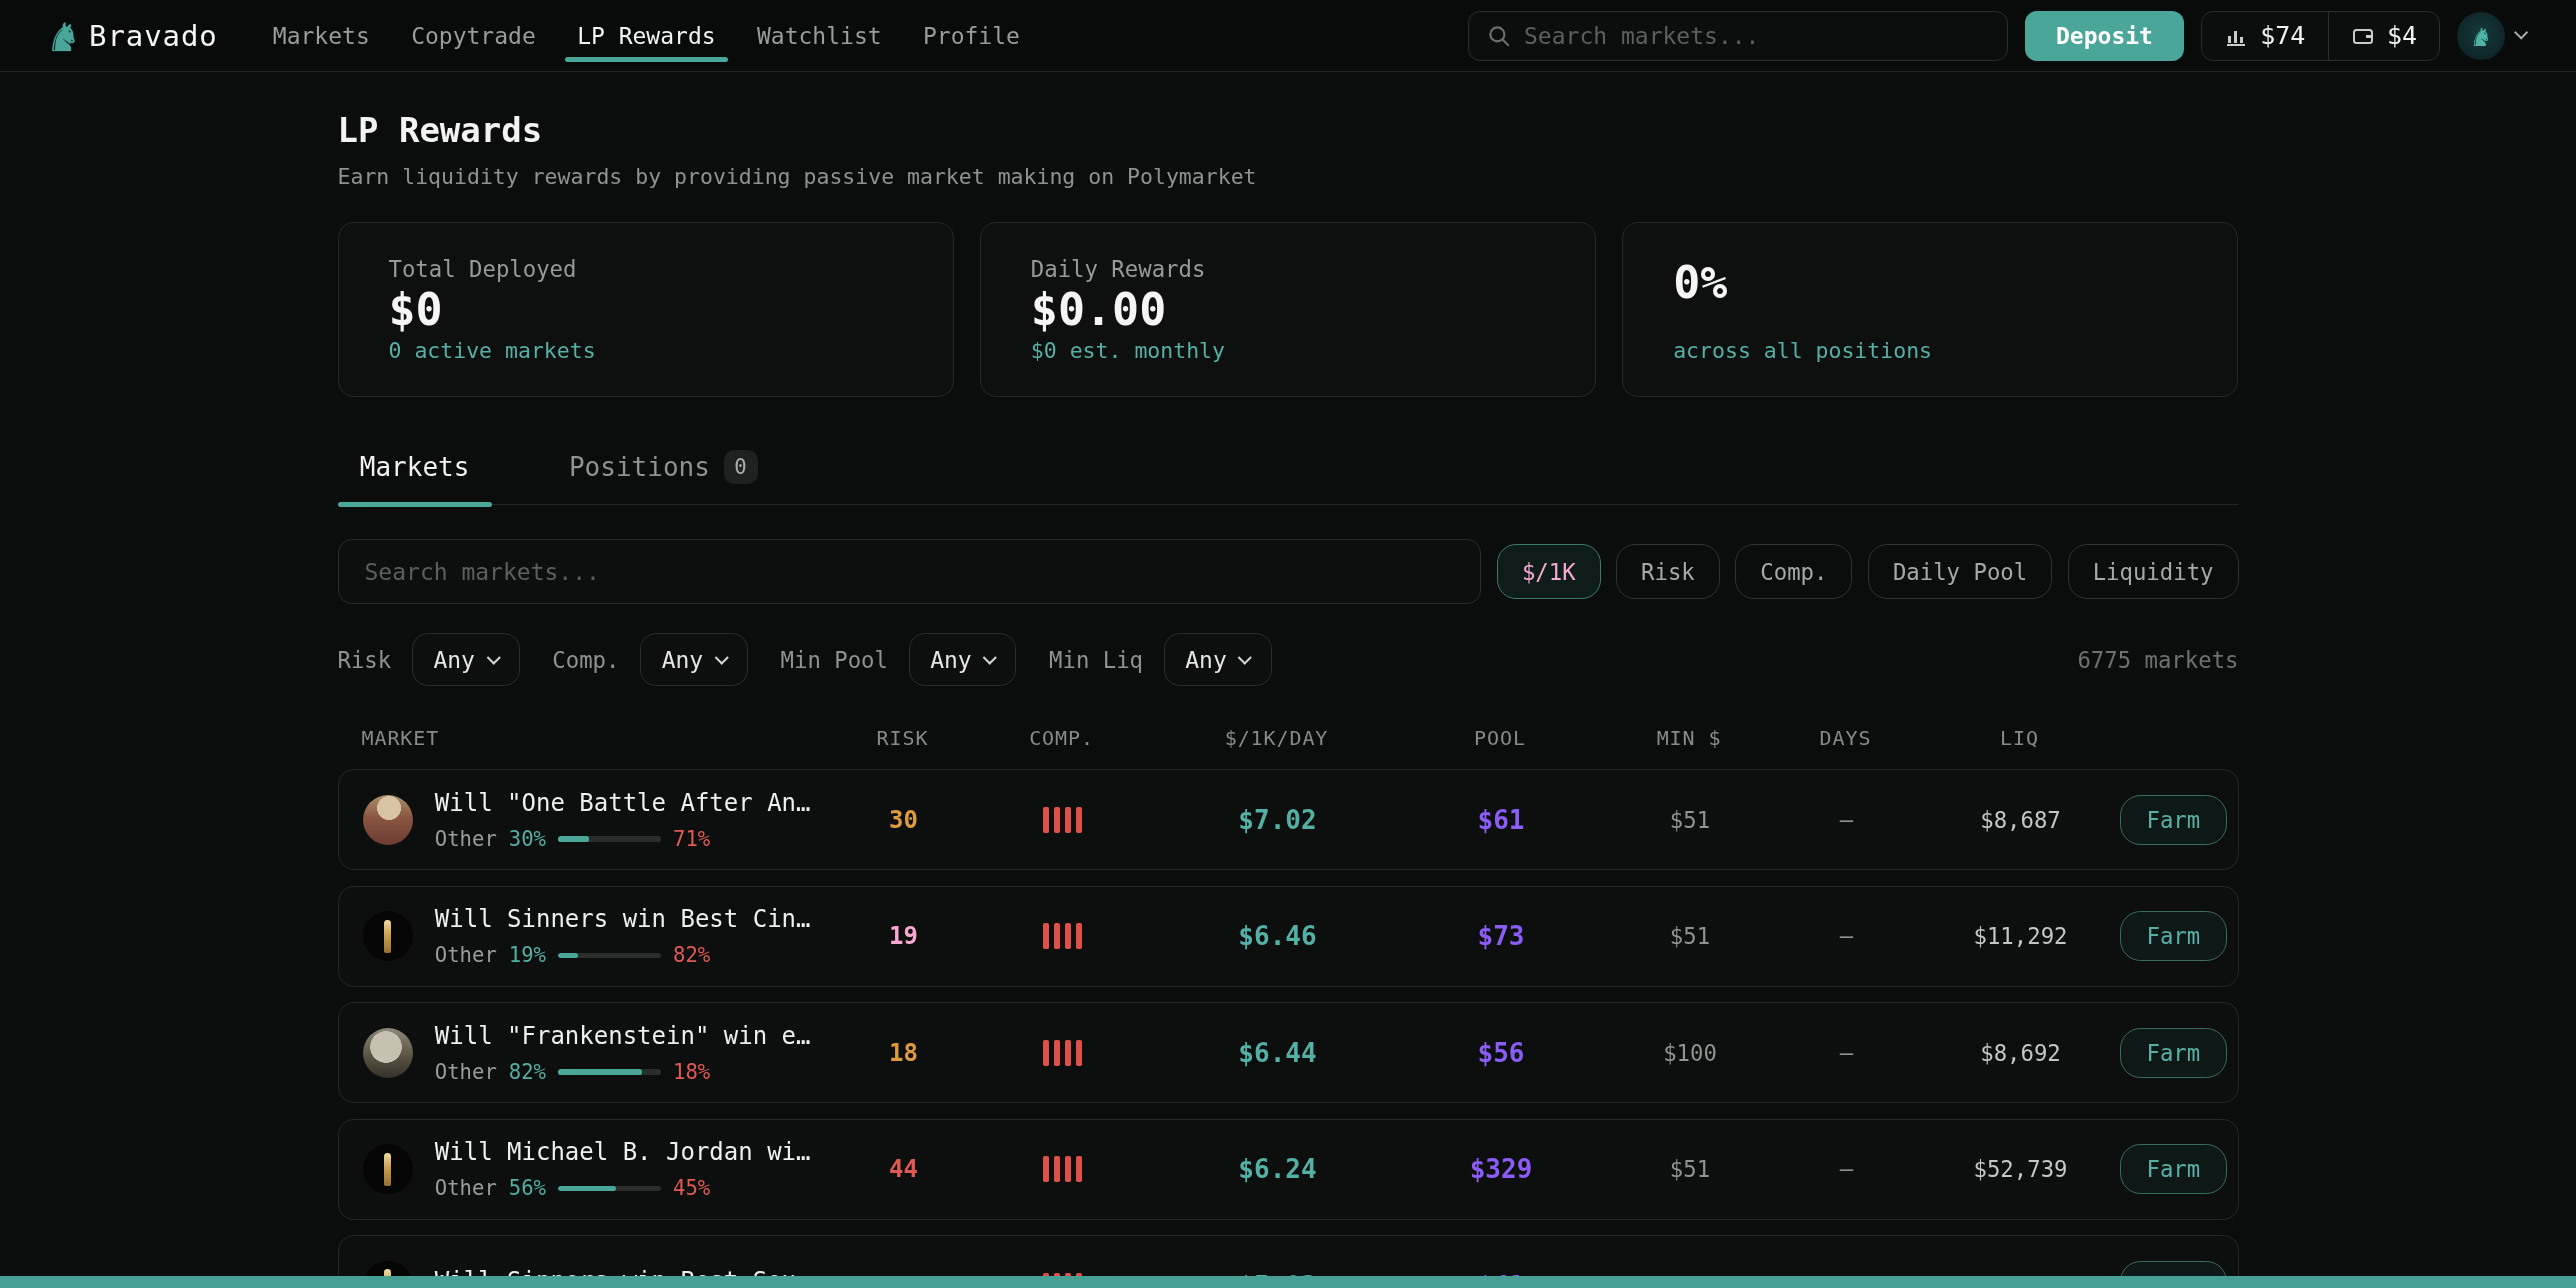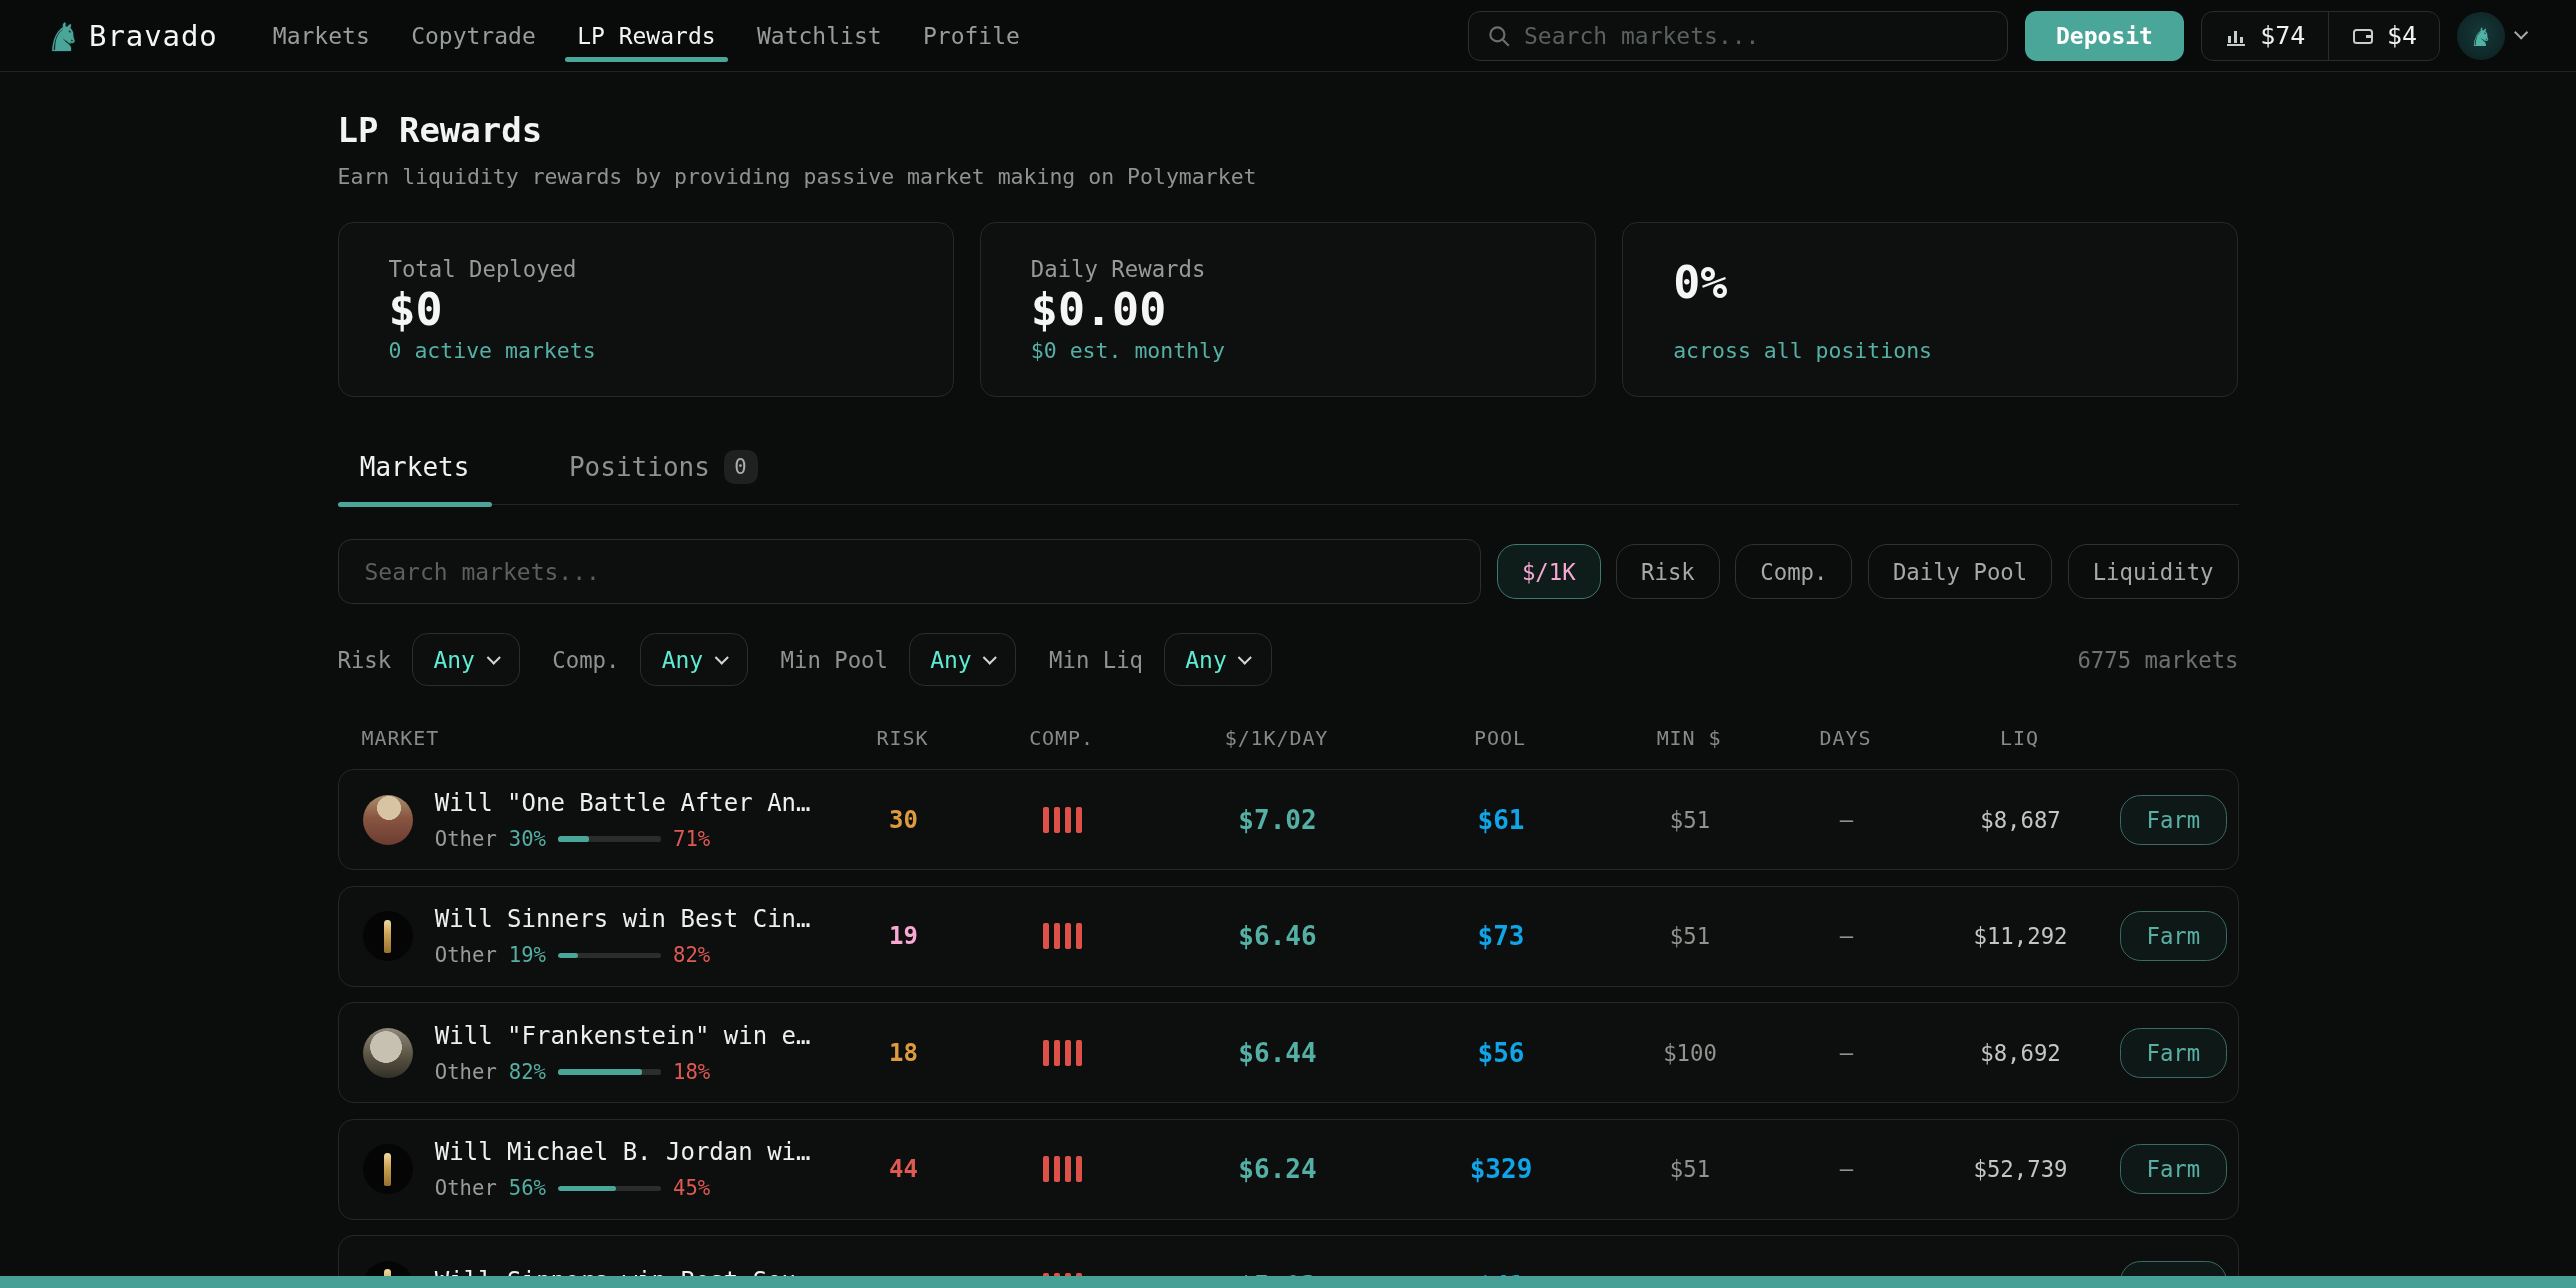--- a/index.html
+++ b/index.html
@@ -70,21 +70,21 @@
   .market-search::placeholder { color:#5b605c; }
   .chip { height:55px; margin-top:5.2px; padding:0 24px; border-radius:19px;
     border:0.9px solid #303232; background:transparent; color:#a5aaa6; font-size:22.3px;
     font-family:inherit; cursor:pointer; white-space:nowrap; }
   .chip.active { border-color:#3c7a72; color:#f9a8d4; background:#0e1c1a; }
 
   .dropdown-row { margin-top:29px; display:flex; align-items:center; gap:20.6px; }
   .dd-label { font-size:22.3px; color:#8e938f; }
   .dd-pill { height:53px; border:0.9px solid #2c2e2d; border-radius:15.5px; background:#0d0e0e;
     display:flex; align-items:center; gap:13.7px; padding:0 20.6px; cursor:pointer; margin-right:12px; }
-  .dd-value { font-size:23px; color:#5eead4; }
+  .dd-value { font-size:23px; color:#e5e5e5; }
   .dd-chev { width:9.5px; height:9.5px; border-right:2.6px solid #d3d6d3; border-bottom:2.6px solid #d3d6d3;
     transform:rotate(45deg) translate(-1.7px,-1.7px); }
   .results-count { margin-left:auto; font-size:22.3px; color:#6d726e; }
 
   
   .grid-cols { display:grid;
     grid-template-columns:481px 120px 198px 232px 215px 163px 150px 198px 1fr;
     align-items:center; }
   .table-header { margin-top:40px; padding:0 24px; font-size:20px; color:#868b87;
     letter-spacing:0.9px; }
@@ -114,21 +114,21 @@
   .outcome { color:#989d99; }
   .yes-pct { color:#54b0a5; }
   .no-pct { color:#df5a52; }
   .odds-bar { width:103px; height:5.2px; border-radius:2.6px; background:#2a2d2c;
     overflow:hidden; display:inline-block; }
   .odds-fill { display:block; height:100%; border-radius:2.6px; background:#4ba69a; }
   .risk-cell { font-size:24px; font-weight:bold; }
   .comp-cell { display:flex; align-items:center; justify-content:center; gap:5.2px; }
   .comp-cell i { width:6px; height:26px; border-radius:1.7px; background:#dd5149; }
   .rate-cell { font-size:26px; font-weight:bold; color:#54b0a5; }
-  .pool-cell { font-size:26px; font-weight:bold; color:#0ea5e9; }
+  .pool-cell { font-size:26px; font-weight:bold; color:#8b5cf6; }
   .min-cell, .days-cell { font-size:22.3px; color:#8f948f; }
   .liq-cell { font-size:22.3px; color:#c3c7c4; }
   .action-cell { display:flex; justify-content:flex-end; }
   .farm-btn { height:50px; padding:0 26px; border-radius:20.6px; border:0.9px solid #3a6b64;
     background:#0e1917; color:#58b0a5; font-size:22.3px; font-family:inherit; cursor:pointer; }
 
   .bottom-bar { position:absolute; left:0; bottom:0; width:100%; height:12px;
     background:#47a095; }
   .icon-svg { display:block; }
 </style>

